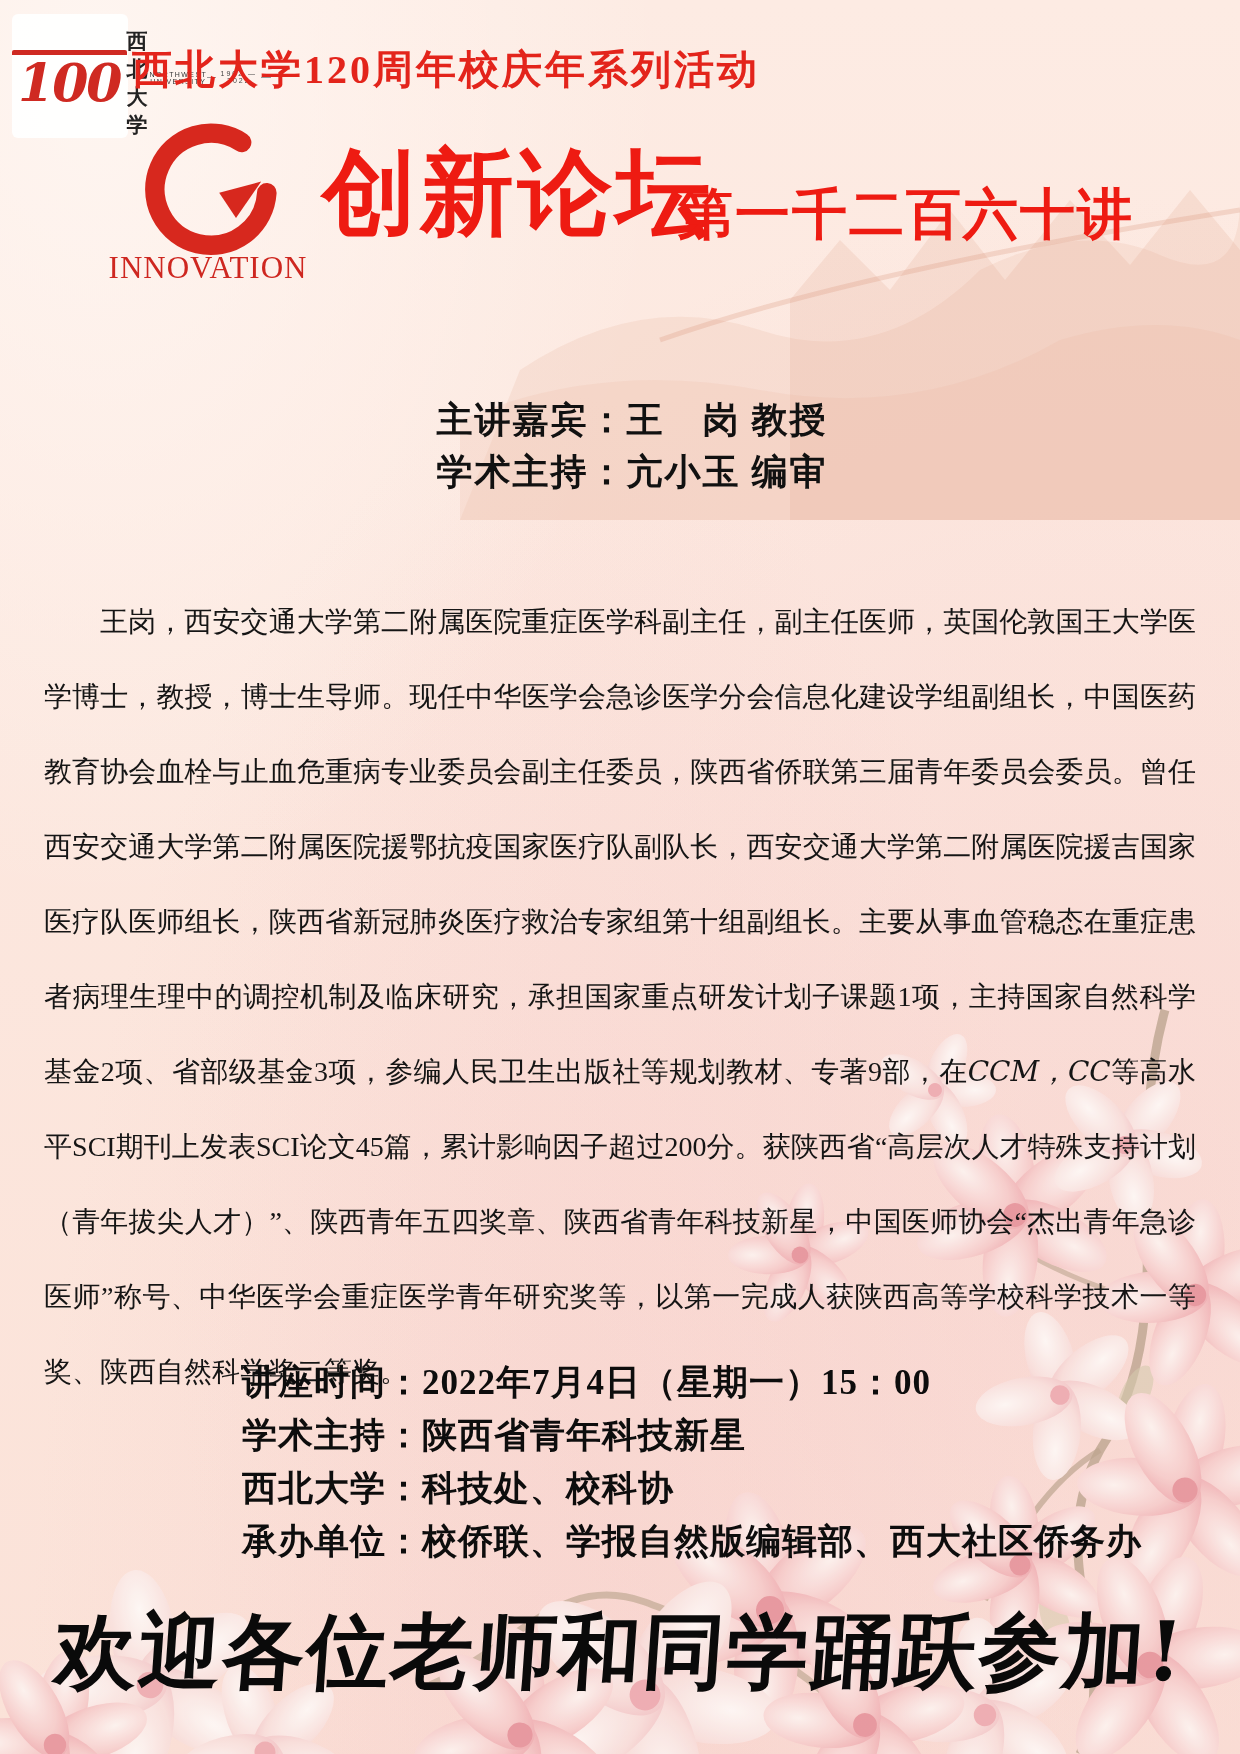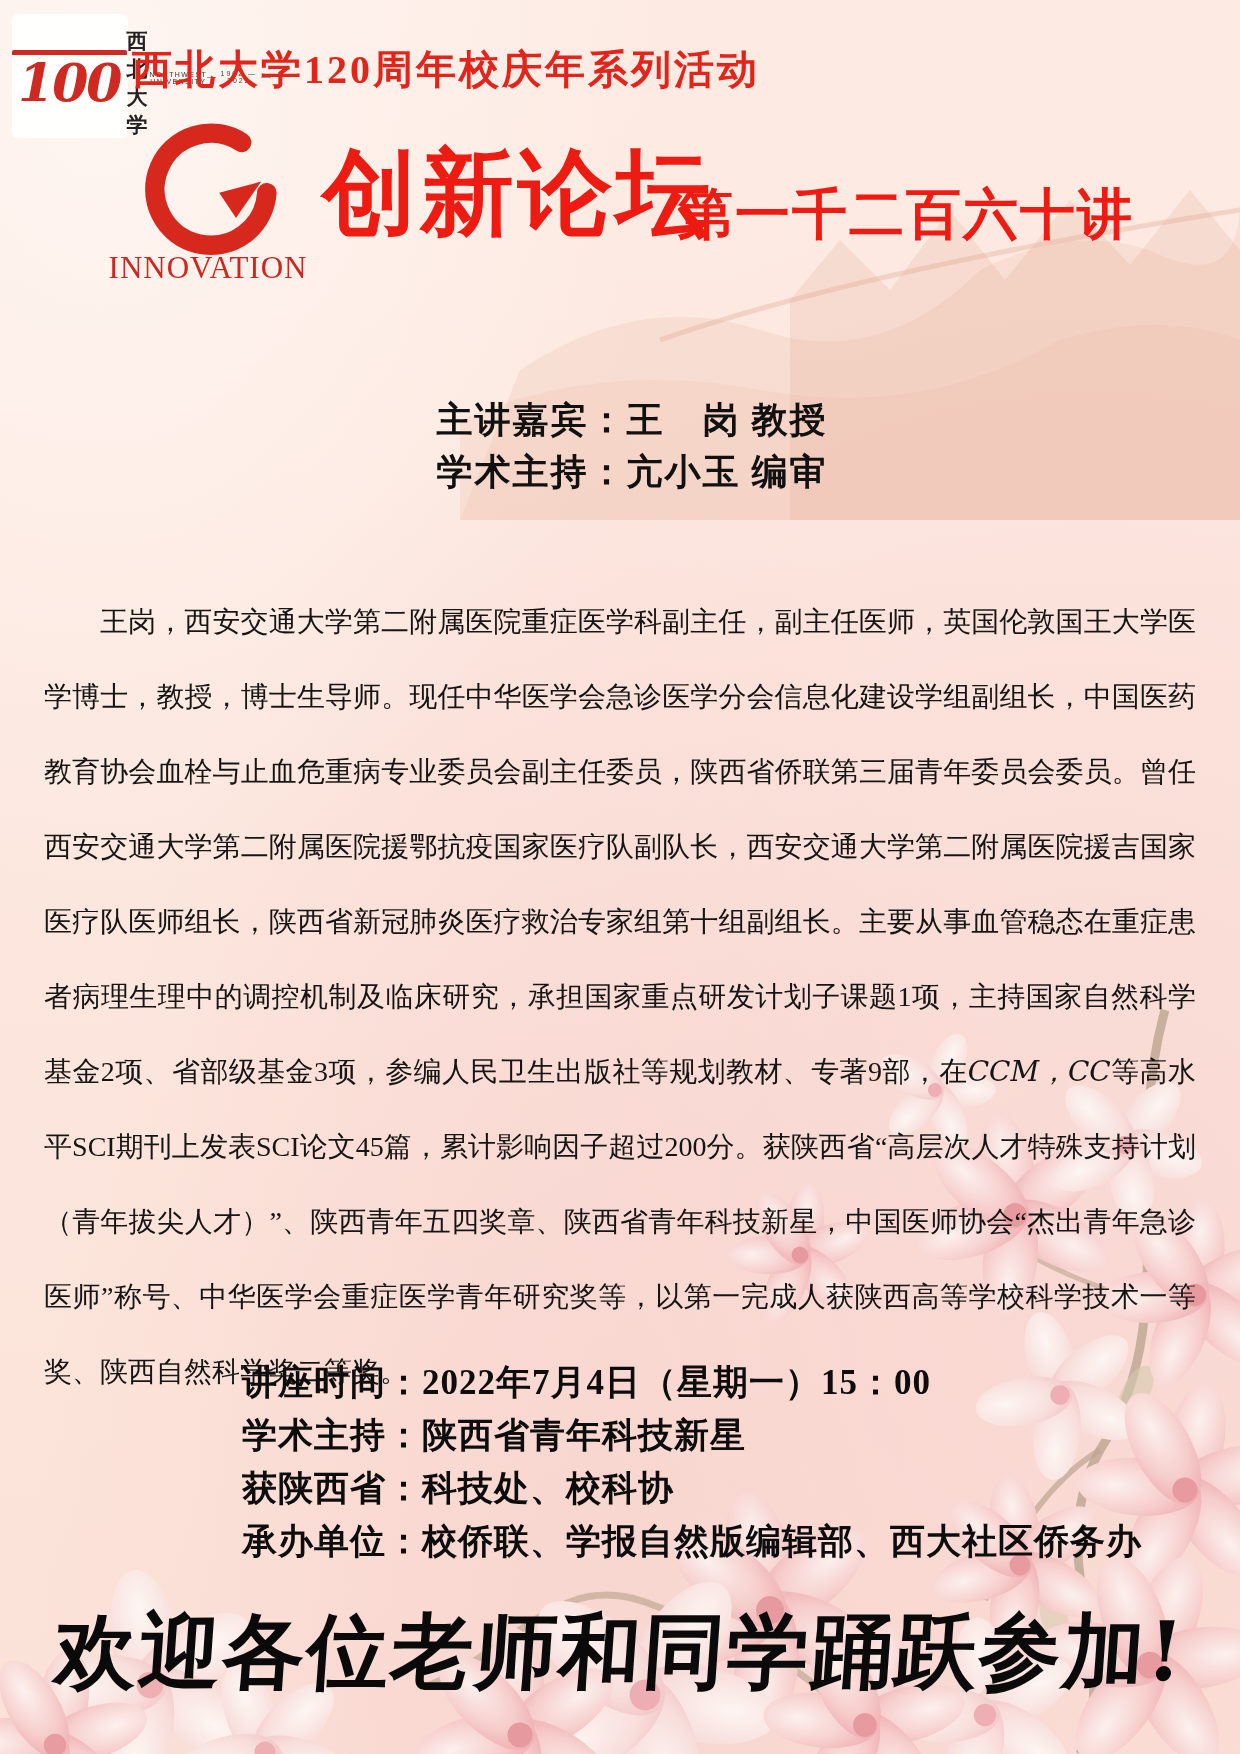--- a/index.html
+++ b/index.html
@@ -175,19 +175,19 @@
   <div class="lecture-number">第一千二百六十讲</div>
 
   <div class="speaker-line">主讲嘉宾：王　岗 教授</div>
   <div class="host-line">学术主持：亢小玉 编审</div>
 
   <p class="bio"><span>王岗，西安交通大学第二附属医院重症医学科副主任，副主任医师，英国伦敦国王大学医学博士，教授，博士生导师。现任中华医学会急诊医学分会信息化建设学组副组长，中国医药教育协会血栓与止血危重病专业委员会副主任委员，陕西省侨联第三届青年委员会委员。曾任西安交通大学第二附属医院援鄂抗疫国家医疗队副队长，西安交通大学第二附属医院援吉国家医疗队医师组长，陕西省新冠肺炎医疗救治专家组第十组副组长。主要从事血管稳态在重症患者病理生理中的调控机制及临床研究，承担国家重点研发计划子课题1项，主持国家自然科学基金2项、省部级基金3项，参编人民卫生出版社等规划教材、专著9部，在</span><span class="journals">CCM，CC</span><span>等高水平SCI期刊上发表SCI论文45篇，累计影响因子超过200分。获陕西省“高层次人才特殊支持计划（青年拔尖人才）”、陕西青年五四奖章、陕西省青年科技新星，中国医师协会“杰出青年急诊医师”称号、中华医学会重症医学青年研究奖等，以第一完成人获陕西高等学校科学技术一等奖、陕西自然科学奖二等奖。</span></p>
 
   <div class="details">
     <div class="detail-row"><span class="detail-label">讲座时间：</span><span class="detail-value">2022年7月4日（星期一）15：00</span></div>
     <div class="detail-row"><span class="detail-label">学术主持：</span><span class="detail-value">陕西省青年科技新星</span></div>
-    <div class="detail-row"><span class="detail-label">获陕西省：</span><span class="detail-value">科技处、校科协</span></div>
+    <div class="detail-row"><span class="detail-label">西北大学：</span><span class="detail-value">科技处、校科协</span></div>
     <div class="detail-row"><span class="detail-label">承办单位：</span><span class="detail-value">校侨联、学报自然版编辑部、西大社区侨务办</span></div>
   </div>
 
   <div class="welcome">欢迎各位老师和同学踊跃参加!</div>
 
 </div>
 
 </body></html>

